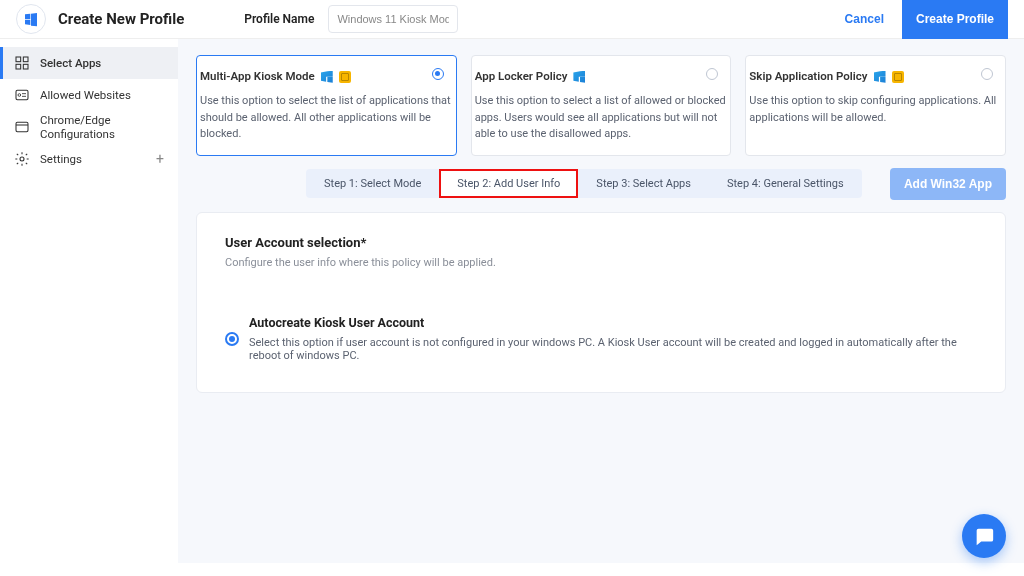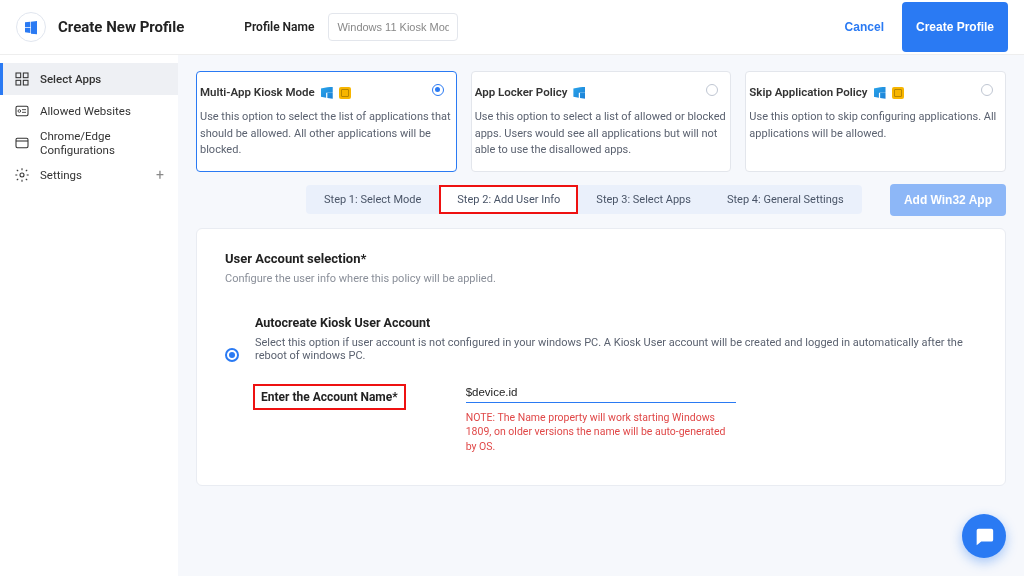--- a/index.html
+++ b/index.html
@@ -1,19 +1,19 @@
 <!DOCTYPE html>
 <html><head>
 <meta charset="utf-8">
 <style>
   * { box-sizing: border-box; margin: 0; padding: 0; }
   body { font-family: -apple-system, BlinkMacSystemFont, "Segoe UI", Roboto, Arial, sans-serif; font-size: 12px; color: #333; background: #fff; width: 1024px; height: 576px; overflow: hidden; position: relative; }
 
   
-  .header { display: flex; align-items: center; height: 55px; padding: 0 16px; border-bottom: 1px solid #eee; }
+  .header { display: flex; align-items: center; height: 39px; padding: 0 16px; border-bottom: 1px solid #eee; }
   .logo-circle { width: 30px; height: 30px; border: 1px solid #e1e6ef; border-radius: 50%; display: flex; align-items: center; justify-content: center; margin-right: 12px; }
   .logo-icon { width: 16px; height: 16px; }
   .page-title { font-size: 15px; font-weight: 700; color: #222; }
   .profile-label { margin-left: 60px; font-size: 12px; font-weight: 600; color: #222; }
   .profile-input { margin-left: 14px; height: 28px; width: 130px; border: 1px solid #e3e6ec; border-radius: 4px; padding: 0 8px; font-size: 11px; color: #888; }
   .header-spacer { flex: 1; }
   .btn-cancel { color: #2a7af3; background: transparent; border: none; font-size: 12px; font-weight: 600; cursor: pointer; margin-right: 18px; }
   .btn-create { background: #2a7af3; color: #fff; border: none; font-size: 12px; font-weight: 600; padding: 18px 14px; border-radius: 4px; cursor: pointer; }
 
   
@@ -48,21 +48,21 @@
 
   
   .panel { background:#fff; border:1px solid #e9ecf2; border-radius:6px; margin-top:12px; padding:22px 28px 30px; }
   .sec-head { display:flex; align-items:flex-start; }
   .sec-left { flex:1; }
   .sec-title { font-size:13px; font-weight:700; color:#222; }
   .sec-sub { font-size:11px; color:#8a8f99; margin-top:6px; }
   .sec-select { width:400px; height:34px; border:1px solid #e3e6ec; border-radius:4px; display:flex; align-items:center; padding:0 12px; font-size:11.5px; color:#555; justify-content:space-between; cursor:pointer; }
   .caret-down { width:0;height:0;border-left:4px solid transparent;border-right:4px solid transparent;border-top:5px solid #888; }
 
-  .opt-row { display:flex; align-items:flex-end; margin-top:30px; gap:16px; }
+  .opt-row { display:flex; align-items:center; margin-top:46px; gap:10px; }
   .radio-lg { width:14px; height:14px; border:2px solid #2a7af3; border-radius:50%; position:relative; margin-top:2px; flex-shrink:0; }
   .radio-lg::after { content:""; position:absolute; top:2px; left:2px; width:6px; height:6px; background:#2a7af3; border-radius:50%; }
   .opt-title { font-size:12.5px; font-weight:700; color:#222; }
   .opt-desc { font-size:11px; color:#5b6270; margin-top:6px; }
 
   .acct-row { display:flex; align-items:flex-start; margin-top:22px; margin-left:28px; gap:60px; }
   .acct-label { font-size:12px; font-weight:700; color:#222; border:2.5px solid #e11; padding:4px 6px; }
   .acct-right { display:flex; flex-direction:column; width:270px; }
   .acct-input { border:none; border-bottom:1.5px solid #2a7af3; font-size:11.5px; padding:2px 0 4px; outline:none; color:#222; width:100%; }
   .acct-note { font-size:10.5px; color:#e04848; margin-top:8px; line-height:1.4; }
@@ -183,27 +183,20 @@
       </div>
 
       <div class="opt-row">
         <div class="radio-lg"></div>
         <div>
           <div class="opt-title">Autocreate Kiosk User Account</div>
           <div class="opt-desc">Select this option if user account is not configured in your windows PC. A Kiosk User account will be created and logged in automatically after the reboot of windows PC.</div>
         </div>
       </div>
 
-      <div class="acct-row">
-        <div class="acct-label">Enter the Account Name*</div>
-        <div class="acct-right">
-          <input class="acct-input" value="$device.id" style="">
-          <div class="acct-note">NOTE: The Name property will work starting Windows 1809, on older versions the name will be auto-generated by OS.</div>
-        </div>
-      </div>
     </div>
   </div>
 </div>
 
 <div class="chat">
   <svg viewBox="0 0 24 24">
       <path d="M4 4h16a2 2 0 0 1 2 2v10a2 2 0 0 1-2 2H9l-5 4V6a2 2 0 0 1 2-2z"></path>
     </svg>
 </div>
 

